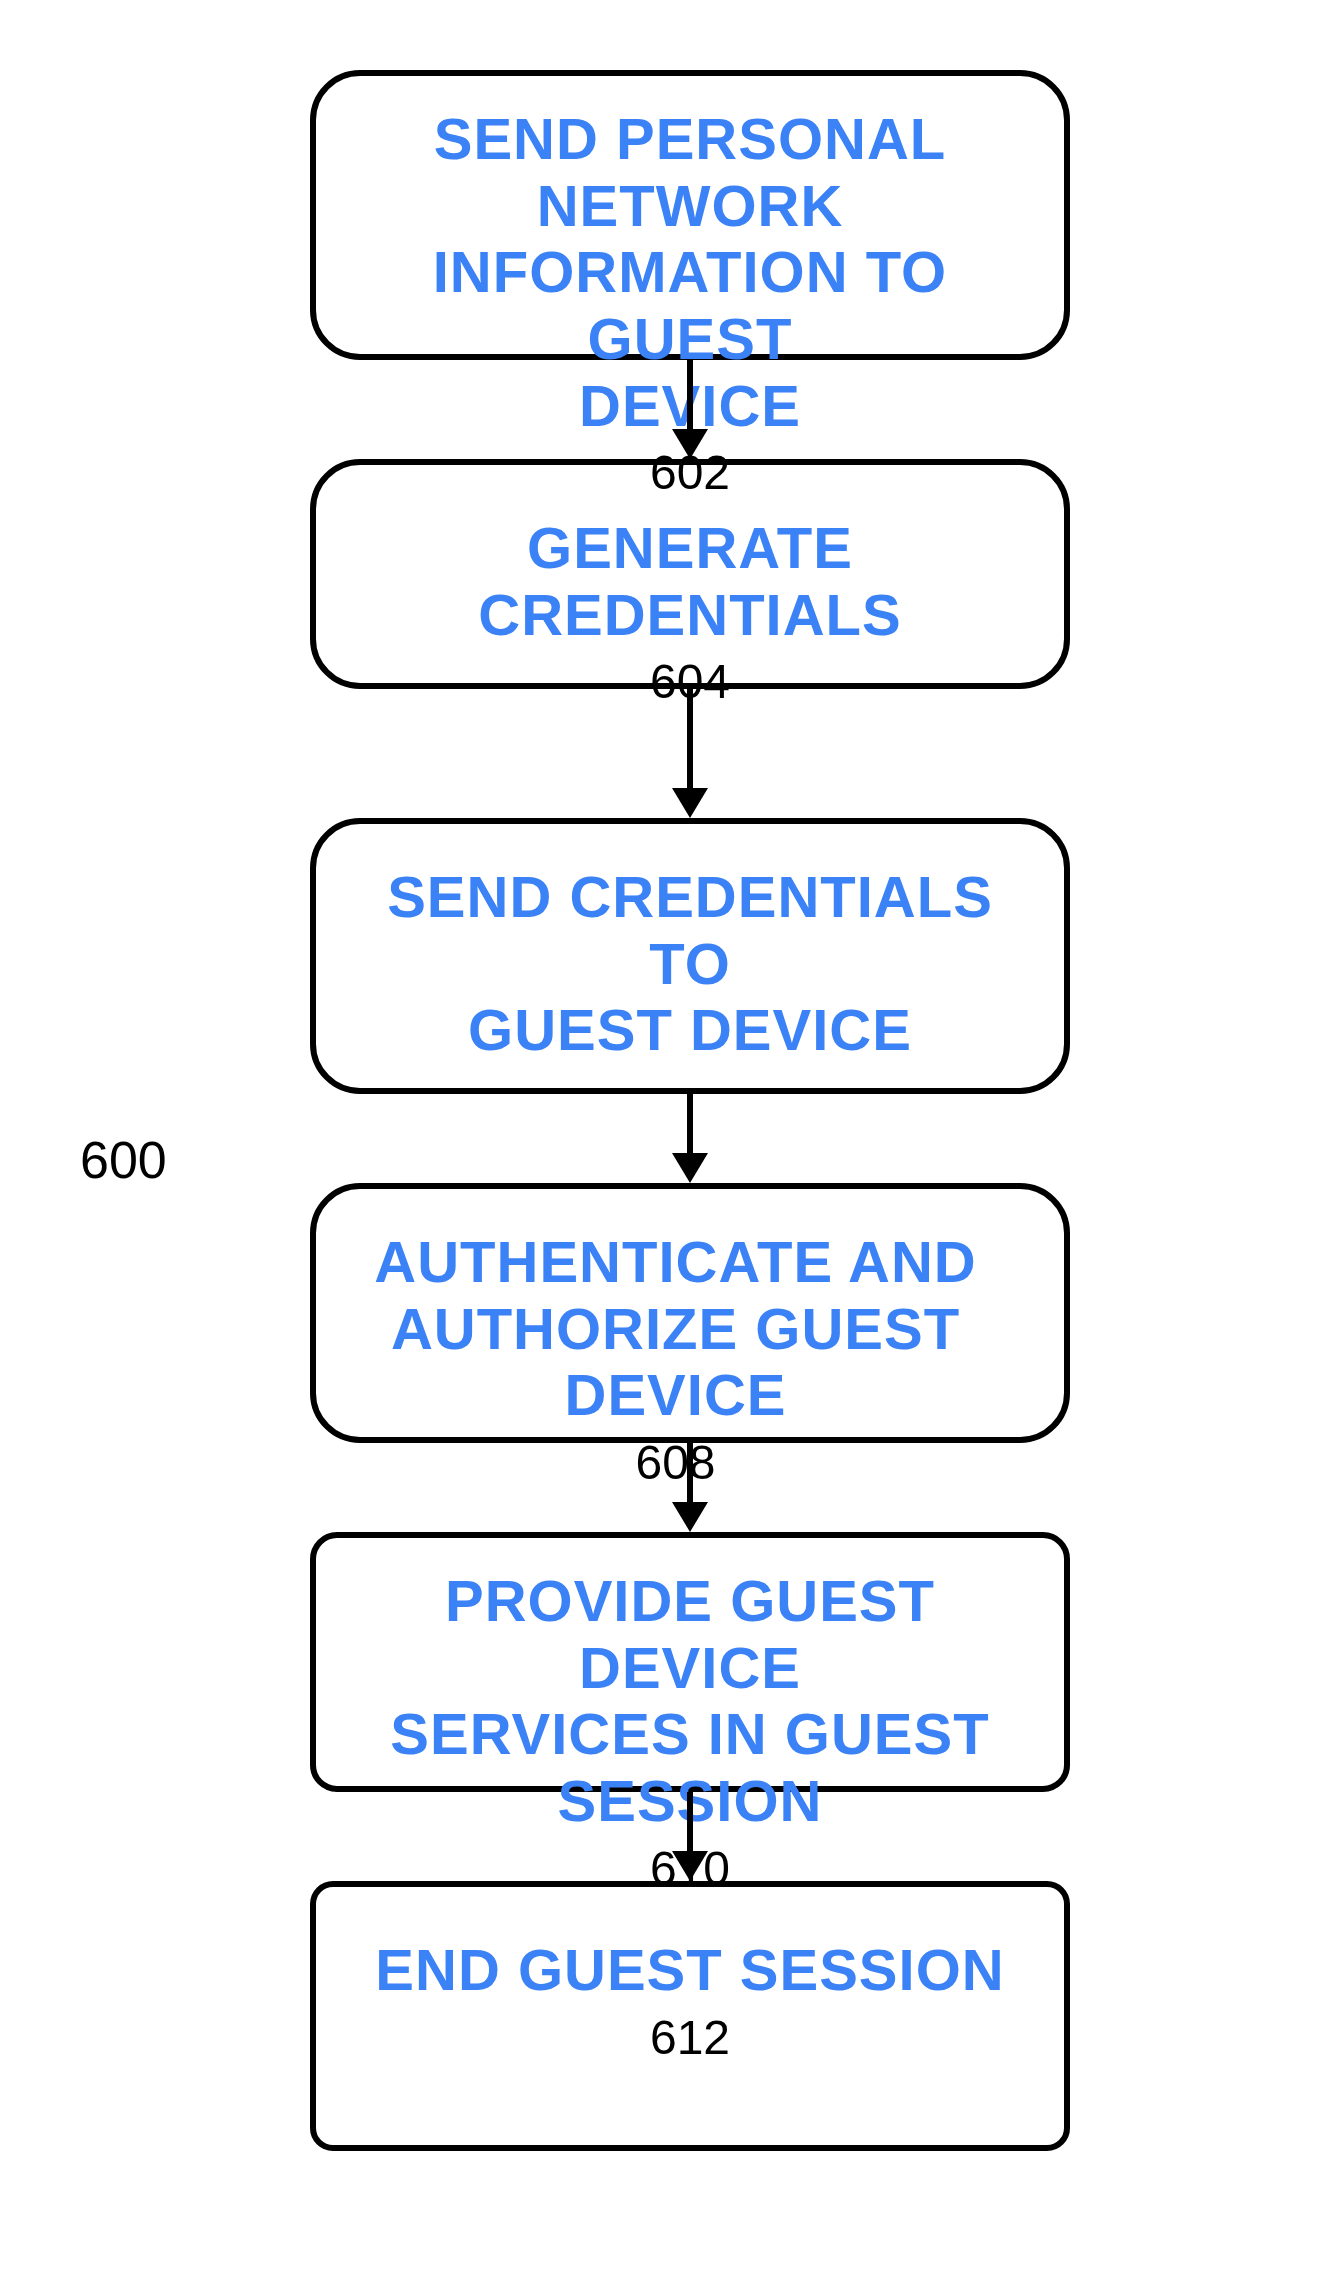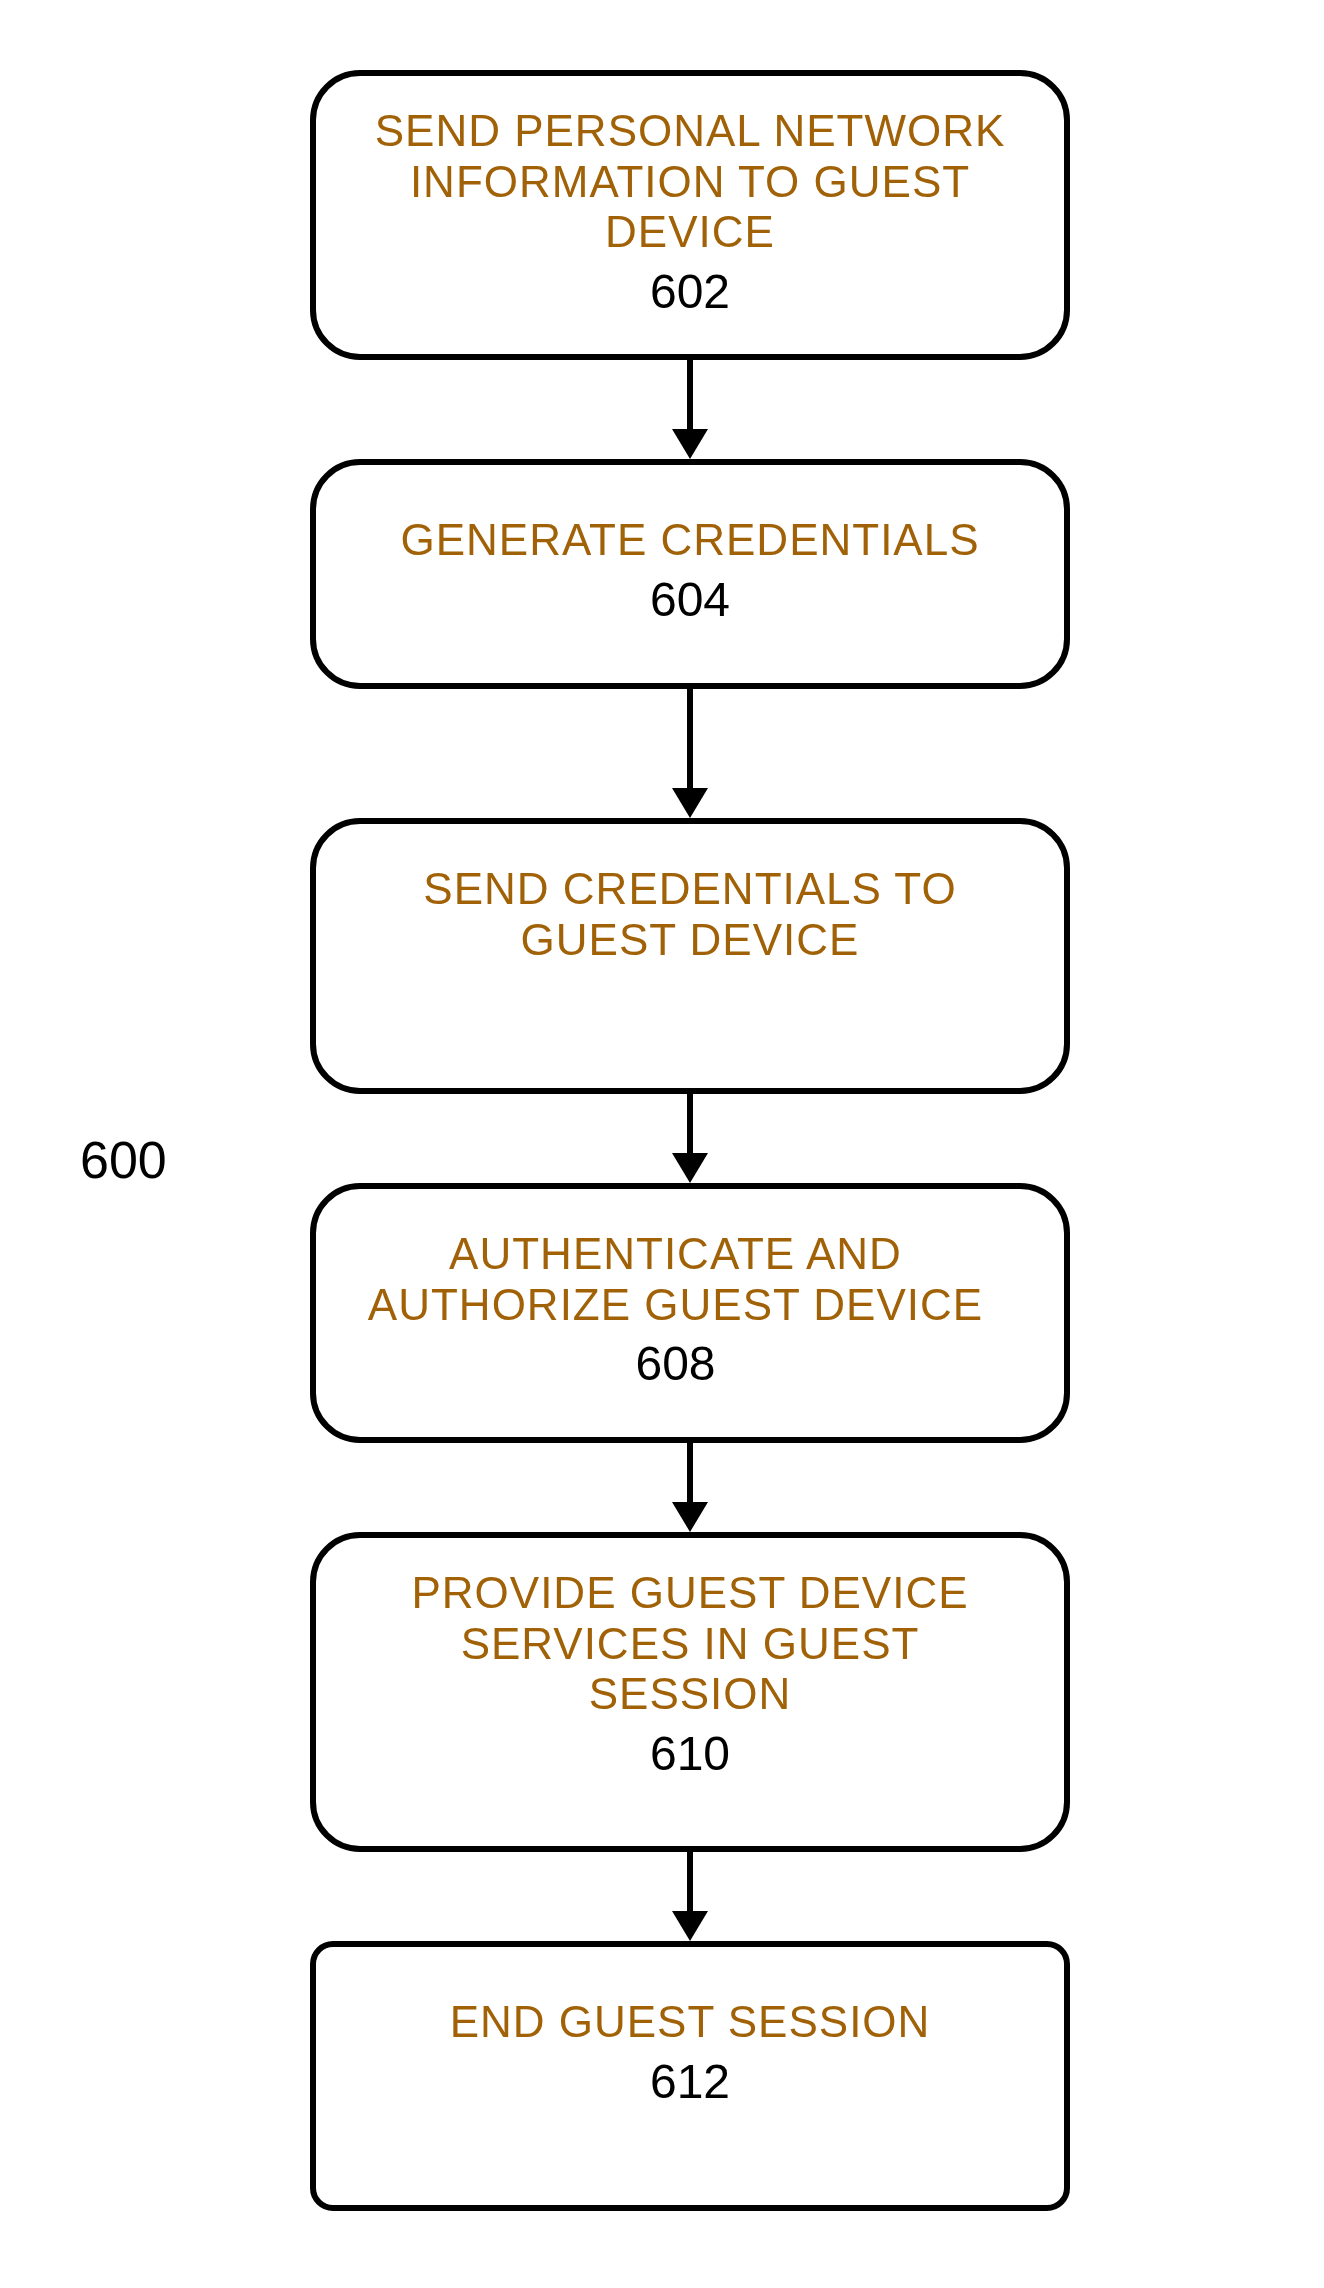--- a/index.html
+++ b/index.html
@@ -26,24 +26,24 @@
   .node {
     width: 760px;
     border: 6px solid #000;
     border-radius: 50px;
     box-sizing: border-box;
     text-align: center;
     padding: 30px 40px 20px 40px;
     line-height: 1.15;
   }
   .node .label {
-    font-size: 44px;
+    font-size: 58px;
     letter-spacing: 1px;
-    font-weight: 400;
-    color: #a16207;
+    font-weight: 700;
+    color: #3b82f6;
     white-space: pre-line;
   }
   .node .num {
     font-size: 48px;
     color: #000;
     margin-top: 6px;
   }
   .arrow {
     display: flex;
     flex-direction: column;
@@ -109,21 +109,21 @@
     <div class="node" style="height:260px; padding-top:40px;padding-left:11px;">
       <div class="label">AUTHENTICATE AND
 AUTHORIZE GUEST DEVICE</div>
       <div class="num">608</div>
     </div>
     <div class="arrow">
       <div class="shaft" style="height:60px;"></div>
       <div class="head"></div>
     </div>
 
-    <div class="node" style="height:320px;">
+    <div class="node" style="height:260px;border-radius:27px;">
       <div class="label">PROVIDE GUEST DEVICE
 SERVICES IN GUEST
 SESSION</div>
       <div class="num">610</div>
     </div>
     <div class="arrow">
       <div class="shaft" style="height:60px;"></div>
       <div class="head"></div>
     </div>
 

